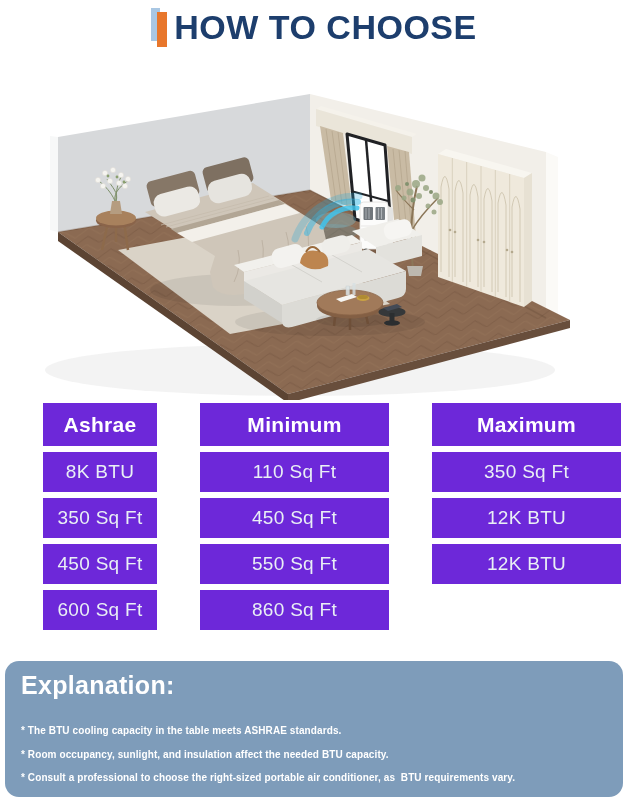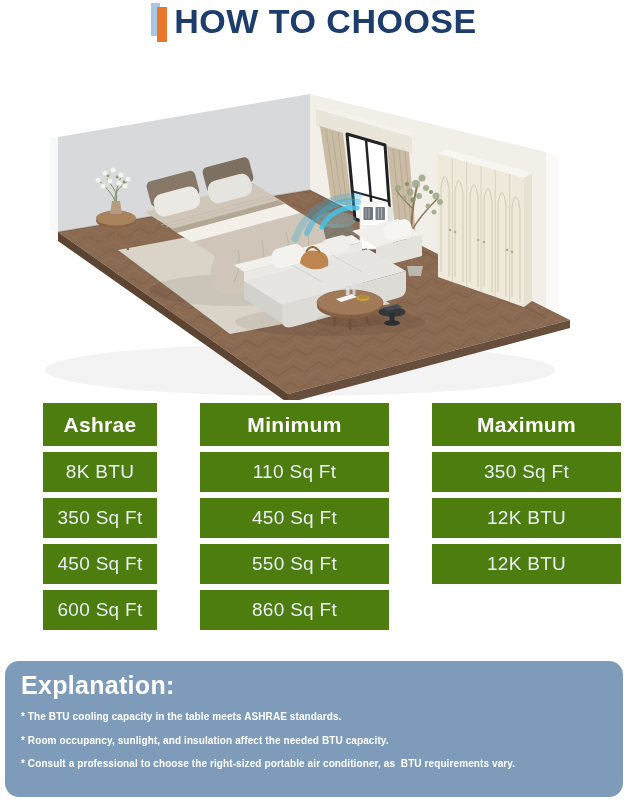--- a/index.html
+++ b/index.html
@@ -1,43 +1,43 @@
 <!DOCTYPE html>
 <html><head>
 <meta charset="utf-8">
 <style>
   html,body{margin:0;padding:0;background:#ffffff;}
   body{width:628px;height:800px;position:relative;overflow:hidden;
        font-family:"Liberation Sans", sans-serif;}
 
   
   .hdr{position:absolute;top:2px;left:0;width:628px;height:50px;
-       display:flex;justify-content:center;}
+       display:flex;align-items:center;justify-content:center;}
   .accent{position:relative;width:18px;height:40px;margin-right:5px;flex:0 0 auto;}
   .accent .ab{position:absolute;left:0;top:1px;width:9px;height:33px;background:#a9c7e3;}
   .accent .ao{position:absolute;left:6px;top:5px;width:10px;height:35px;background:#e8772c;}
   .hdr h1{margin:0;font-size:34px;font-weight:bold;color:#1d3e6d;letter-spacing:.5px;}
 
   
   .scene{position:absolute;top:80px;left:0;width:628px;height:320px;}
 
   
   .btu-table{position:absolute;left:7px;top:403px;display:grid;
              grid-template-columns:150px 225px 225px;
              grid-template-rows:43px 40px 40px 40px 40px;
              gap:6px 7px;}
-  .cell{background:#4d7c0f;color:#e9eff5;display:flex;align-items:center;
+  .cell{background:#6d28d9;color:#e9eff5;display:flex;align-items:center;
         justify-content:center;font-size:19px;letter-spacing:.3px;margin-left:36px;}
   .cell.head{color:#ffffff;font-weight:bold;font-size:21px;}
 
   
   .panel{position:absolute;left:5px;top:661px;width:618px;height:136px;
          background:#7e9cba;border-radius:14px;box-sizing:border-box;
          padding:8px 14px 0 14px;color:#ffffff;}
-  .panel h2{margin:2px 0 11px 2px;font-size:25px;font-weight:bold;letter-spacing:.3px;}
+  .panel h2{margin:2px 0 25px 2px;font-size:25px;font-weight:bold;letter-spacing:.3px;}
   .panel p{margin:0 0 12px 2px;font-size:10px;font-weight:bold;line-height:1.15;
            letter-spacing:.1px;white-space:pre-wrap;}
   .panel p:last-child{margin-bottom:0;}
 </style>
 </head>
 <body>
 
 <div class="hdr">
   <span class="accent">
     <span class="ab"></span>

